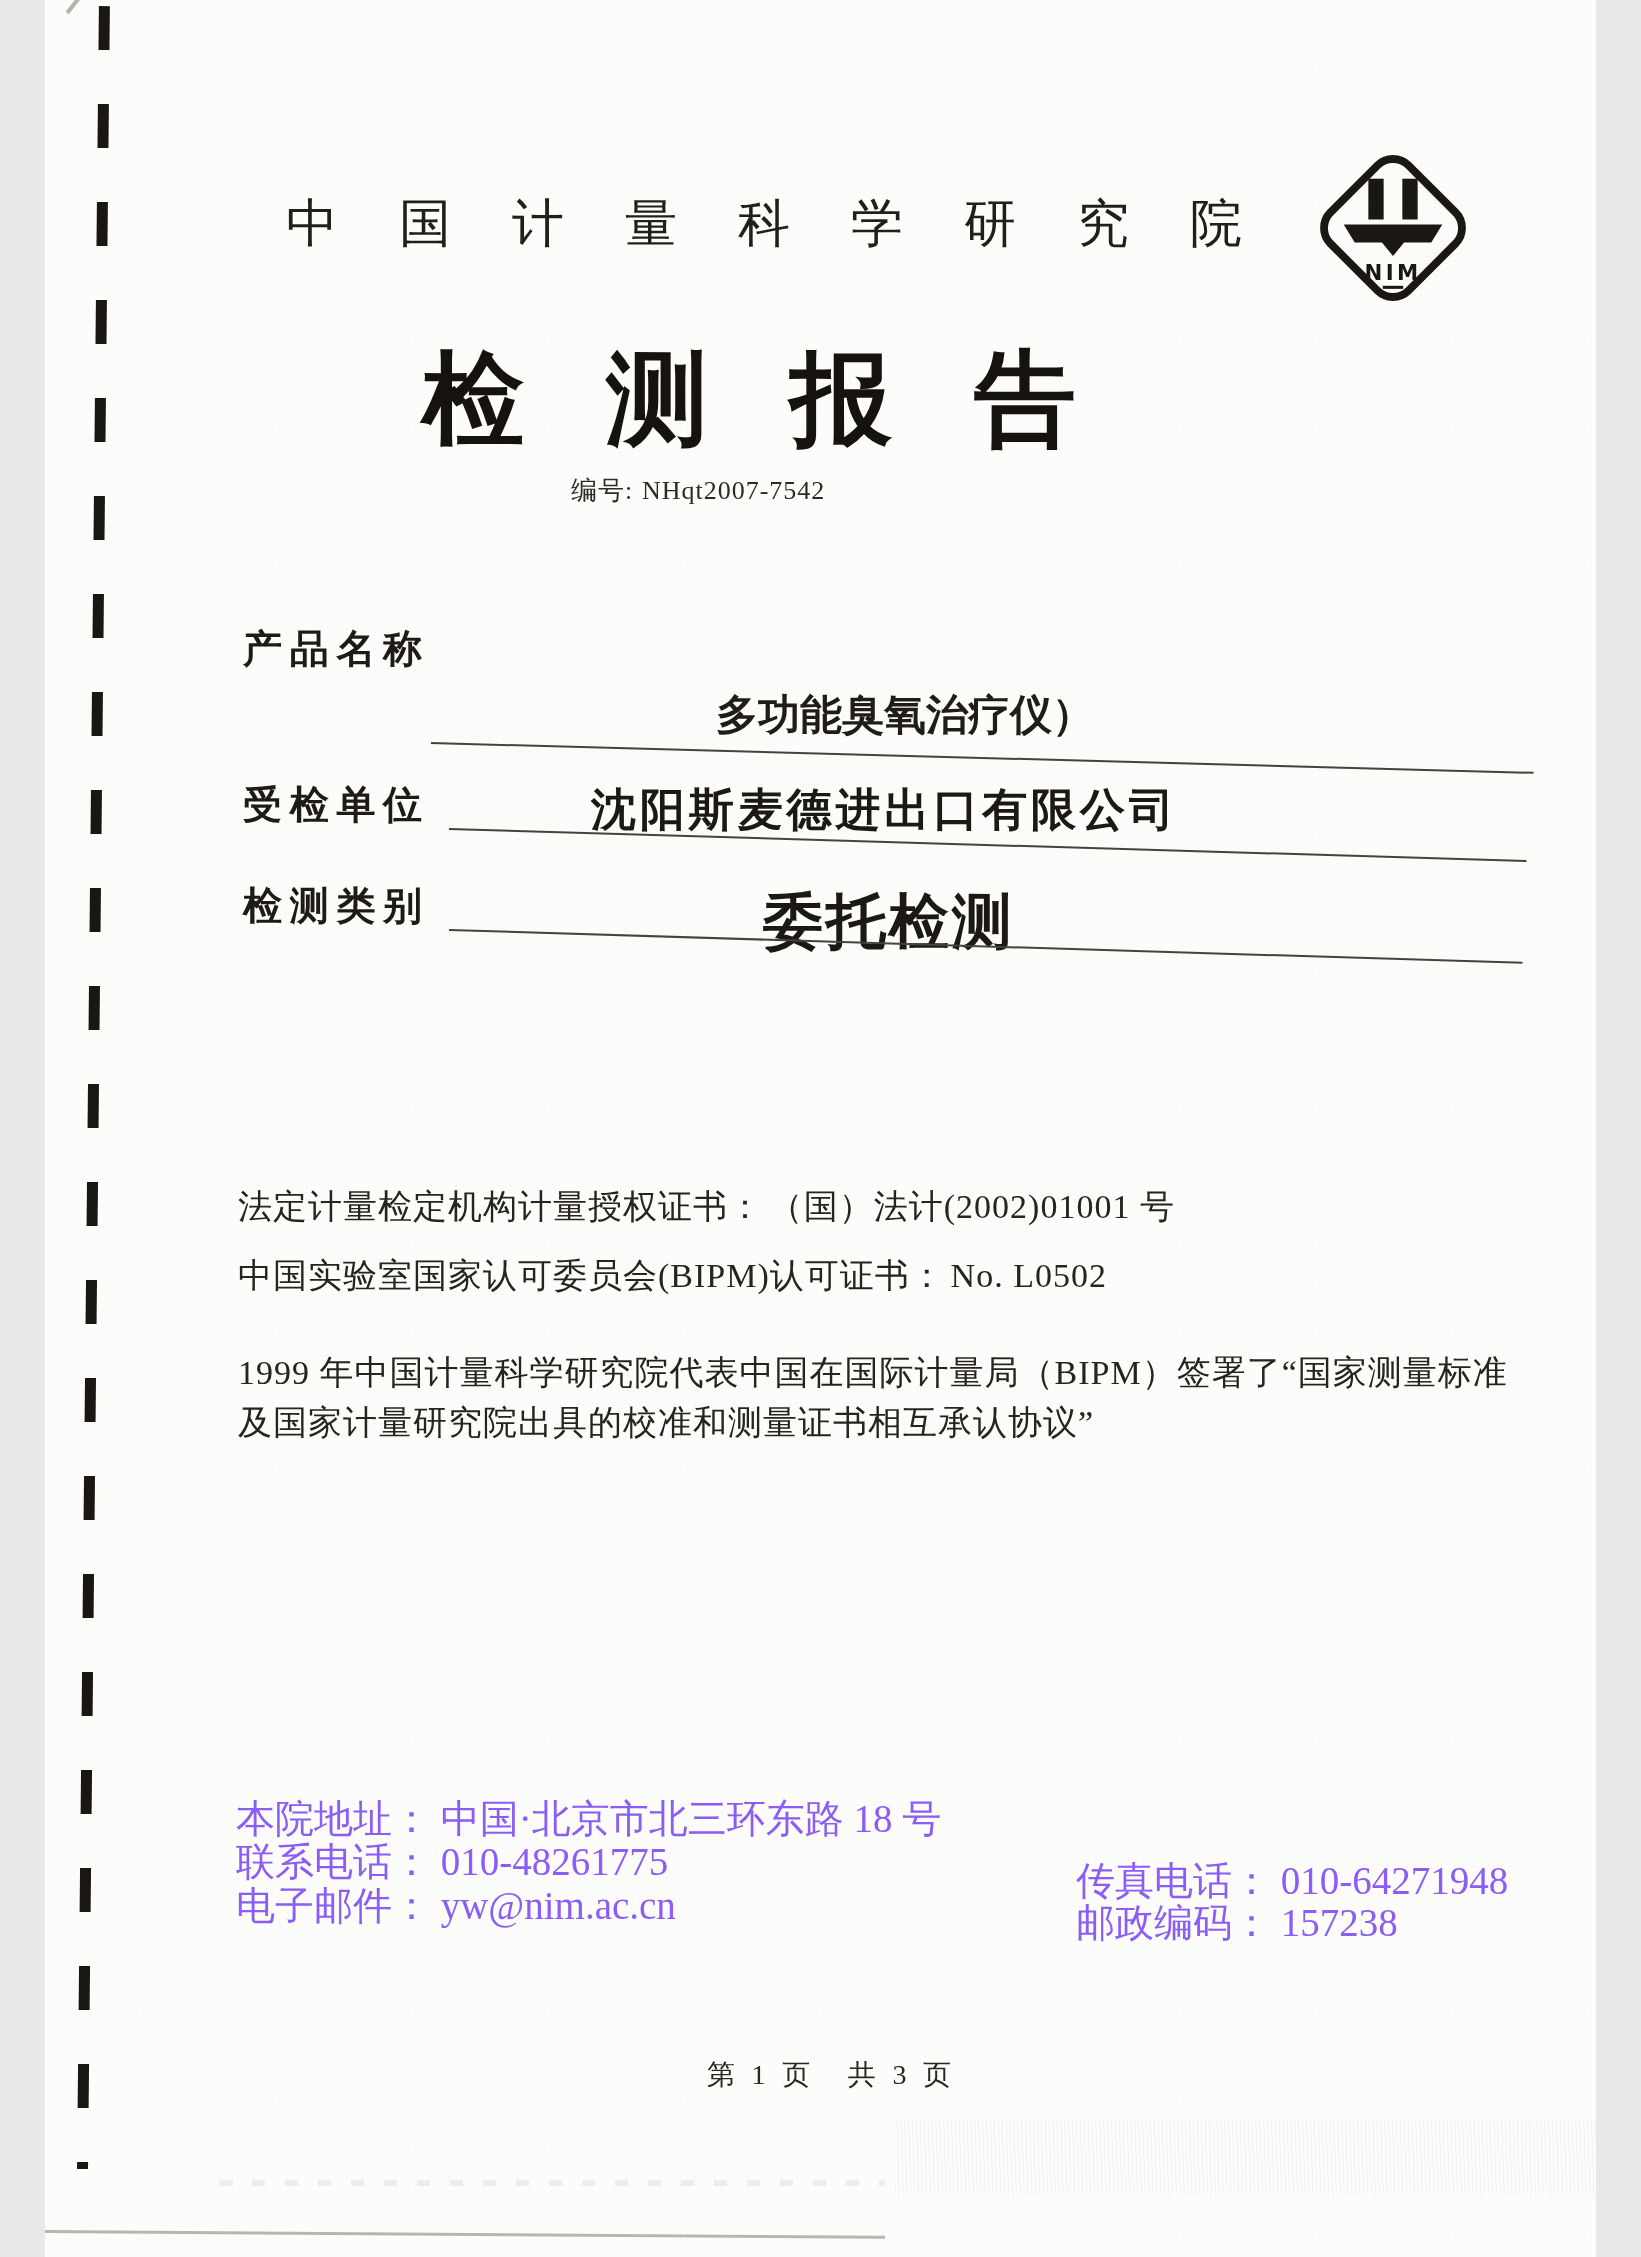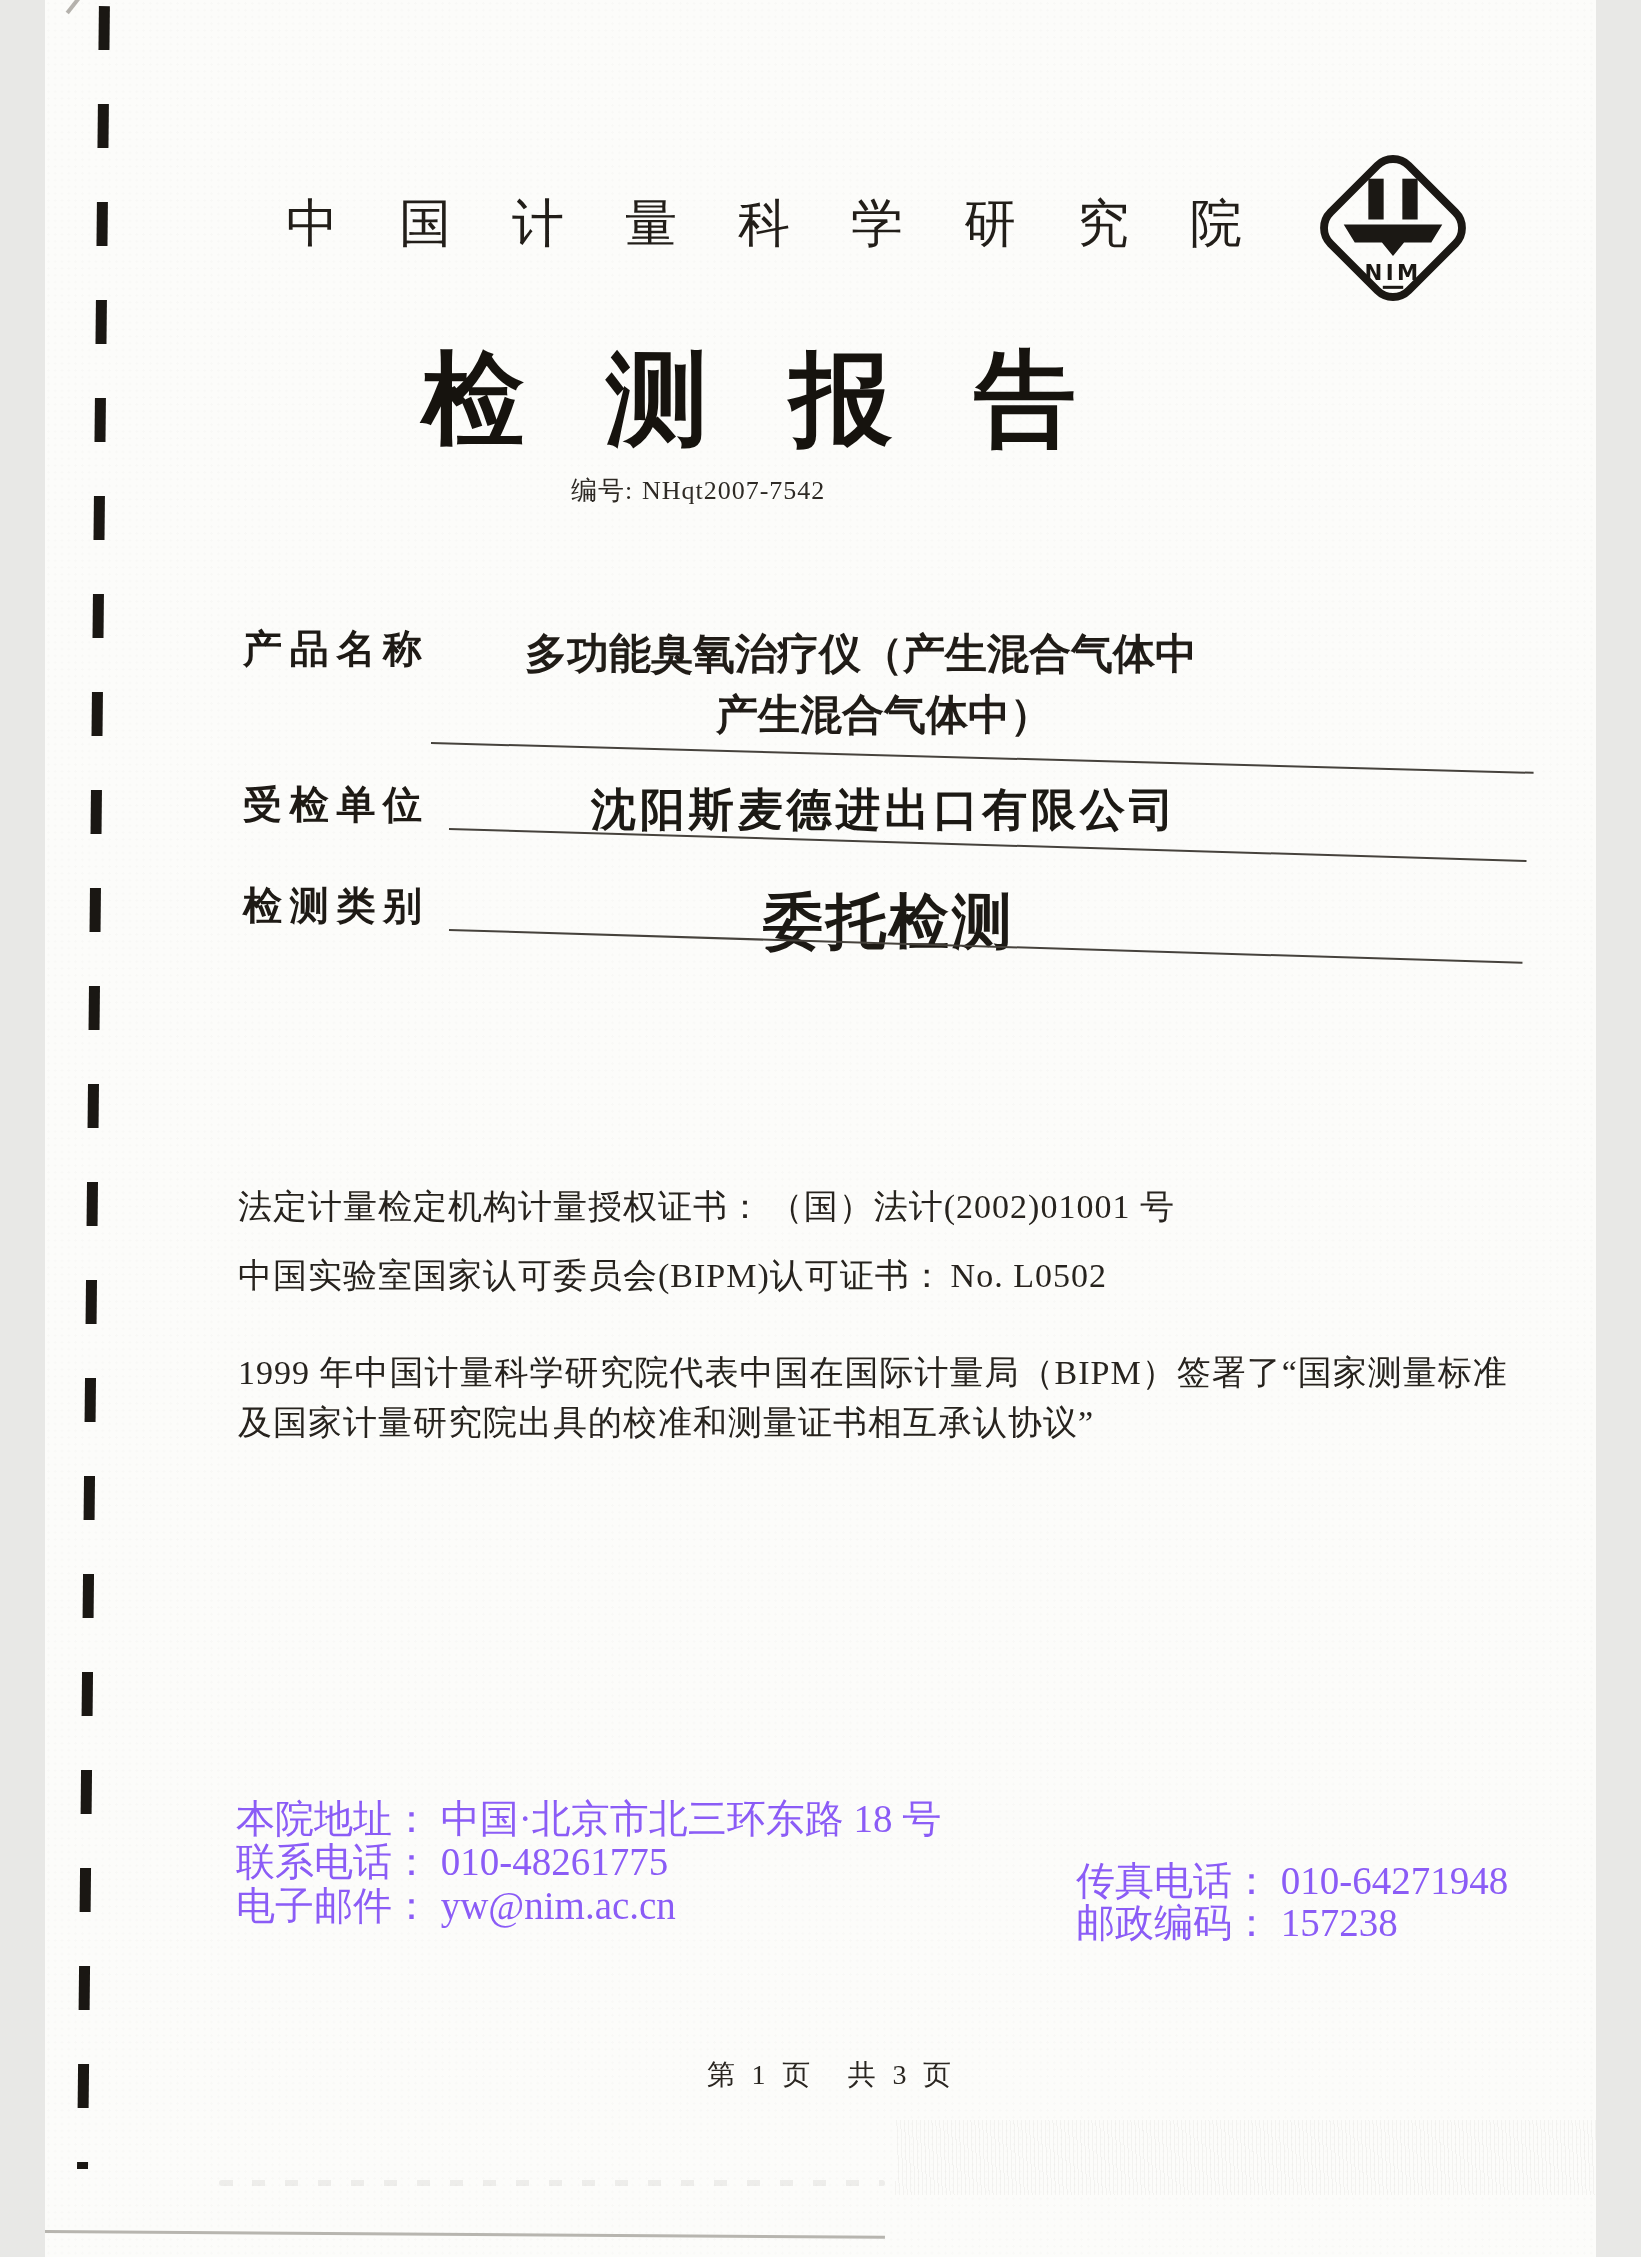--- a/index.html
+++ b/index.html
@@ -81,22 +81,21 @@
     <rect x="44" y="84" width="12" height="1.8" fill="#1b1814"></rect>
   </svg>
 
   <div class="report-title">检测报告</div>
 
   <div class="report-no">
     <span>编号:</span><span class="val">NHqt2007-7542</span>
   </div>
 
   <div class="field-label fl-1">产品名称</div>
-  <div class="product-l1">多功能臭氧治疗仪（产生混合气体中</div>
-  <div class="product-l2">产生混合气体中）</div>
+  <div class="product-l2">多功能臭氧治疗仪）</div>
   <div class="rule rule-1"></div>
 
   <div class="field-label fl-2">受检单位</div>
   <div class="company-value">沈阳斯麦德进出口有限公司</div>
   <div class="rule rule-2"></div>
 
   <div class="field-label fl-3">检测类别</div>
   <div class="category-value">委托检测</div>
   <div class="rule rule-3"></div>
 

